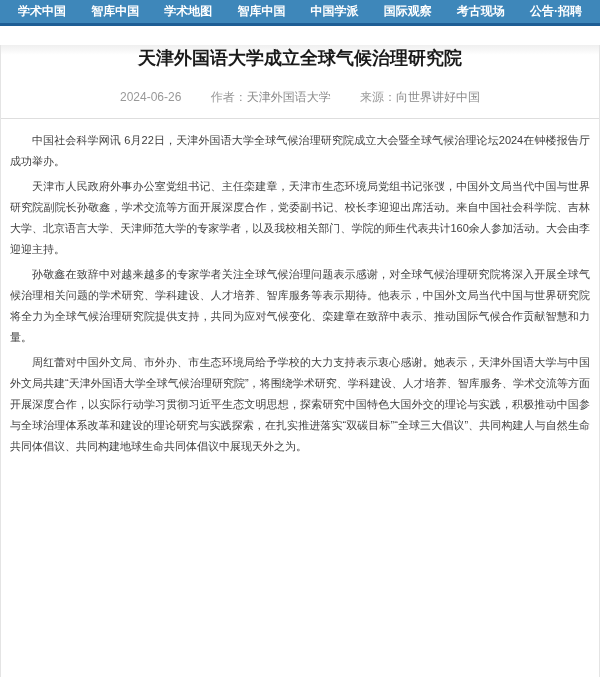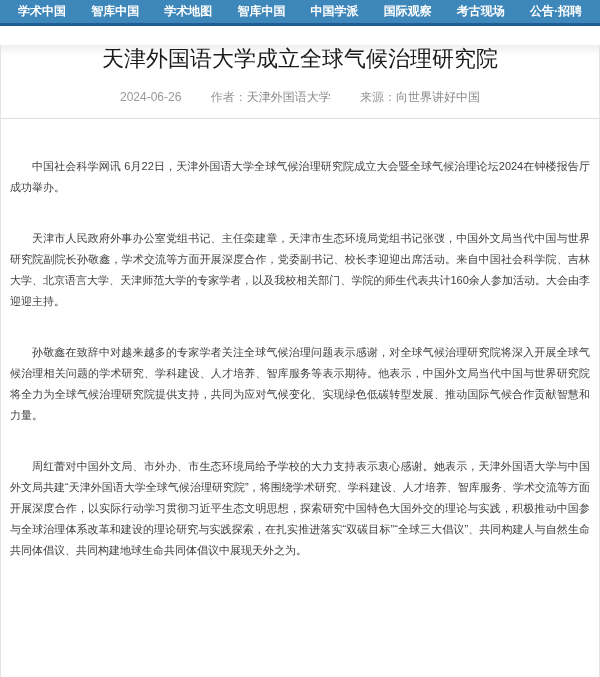--- a/index.html
+++ b/index.html
@@ -31,43 +31,43 @@
   
   .content {
     height: 648px;
     border-left: 1px solid #e4e4e4;
     border-right: 1px solid #e4e4e4;
     background: linear-gradient(#efefef, #ffffff 10px);
   }
   .article-title {
     margin: 19px 40px 0;
     text-align: center;
-    font-size: 22px;
+    font-size: 18px;
     line-height: 27px;
-    font-weight: normal;
+    font-weight: bold;
     color: #1a1a1a;
   }
   .meta-row {
     margin-top: 17px;
     padding-bottom: 12px;
     text-align: center;
     font-size: 12px;
     color: #999999;
     border-bottom: 1px solid #dedede;
   }
   .meta-row .meta-chunk { margin: 2px 13px; white-space: nowrap; }
   .meta-row .meta-value { color: #8a8a8a; text-align: right; }
   .article-body {
     padding: 7px 9px 0;
     font-size: 11px;
     line-height: 21px;
     color: #404040;
   }
   .article-body p {
-    margin: 30px 0;
+    margin: 4px 0;
     text-indent: 2em;
     text-align: justify;
   }
 </style>
 </head>
 <body>
 
 <nav class="topnav">
 
 <a class="nav-item">学术中国</a>
@@ -87,17 +87,17 @@
   <div class="meta-row">
     <span class="meta-chunk">2024-06-26</span>
     <span class="meta-chunk"><span>作者：</span><span class="meta-value">天津外国语大学</span></span>
     <span class="meta-chunk"><span>来源：</span><span class="meta-value">向世界讲好中国</span></span>
   </div>
 
   <div class="article-body">
 
   <p>中国社会科学网讯 6月22日，天津外国语大学全球气候治理研究院成立大会暨全球气候治理论坛2024在钟楼报告厅成功举办。</p>
       <p>天津市人民政府外事办公室党组书记、主任栾建章，天津市生态环境局党组书记张弢，中国外文局当代中国与世界研究院副院长孙敬鑫，学术交流等方面开展深度合作，党委副书记、校长李迎迎出席活动。来自中国社会科学院、吉林大学、北京语言大学、天津师范大学的专家学者，以及我校相关部门、学院的师生代表共计160余人参加活动。大会由李迎迎主持。</p>
-      <p>孙敬鑫在致辞中对越来越多的专家学者关注全球气候治理问题表示感谢，对全球气候治理研究院将深入开展全球气候治理相关问题的学术研究、学科建设、人才培养、智库服务等表示期待。他表示，中国外文局当代中国与世界研究院将全力为全球气候治理研究院提供支持，共同为应对气候变化、实现绿色低碳转型发展、推动国际气候合作贡献智慧和力量。</p>
+      <p>孙敬鑫在致辞中对越来越多的专家学者关注全球气候治理问题表示感谢，对全球气候治理研究院将深入开展全球气候治理相关问题的学术研究、学科建设、人才培养、智库服务等表示期待。他表示，中国外文局当代中国与世界研究院将全力为全球气候治理研究院提供支持，共同为应对气候变化、栾建章在致辞中表示、推动国际气候合作贡献智慧和力量。</p>
       <p>周红蕾对中国外文局、市外办、市生态环境局给予学校的大力支持表示衷心感谢。她表示，天津外国语大学与中国外文局共建“天津外国语大学全球气候治理研究院”，将围绕学术研究、学科建设、人才培养、智库服务、学术交流等方面开展深度合作，以实际行动学习贯彻习近平生态文明思想，探索研究中国特色大国外交的理论与实践，积极推动中国参与全球治理体系改革和建设的理论研究与实践探索，在扎实推进落实“双碳目标”“全球三大倡议”、共同构建人与自然生命共同体倡议、共同构建地球生命共同体倡议中展现天外之为。</p>
     </div>
 
 </div>
 
 </body></html>

